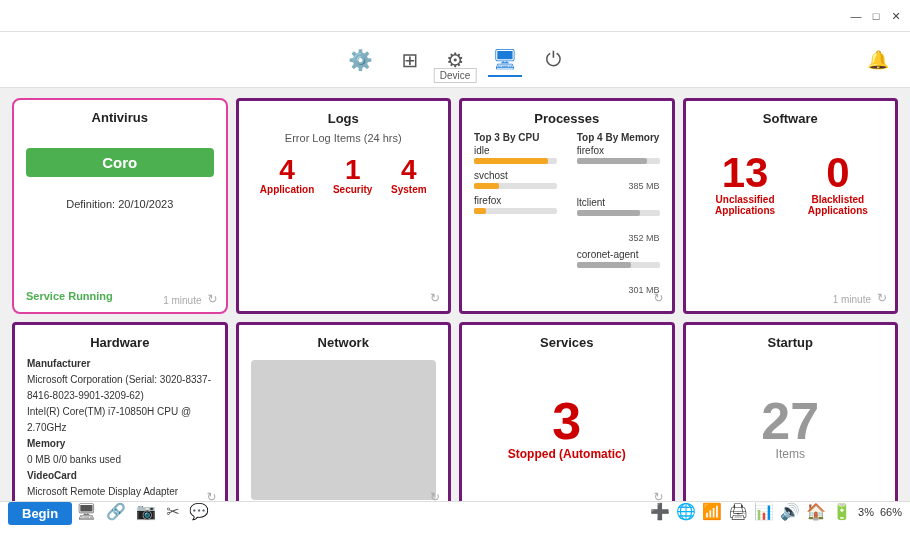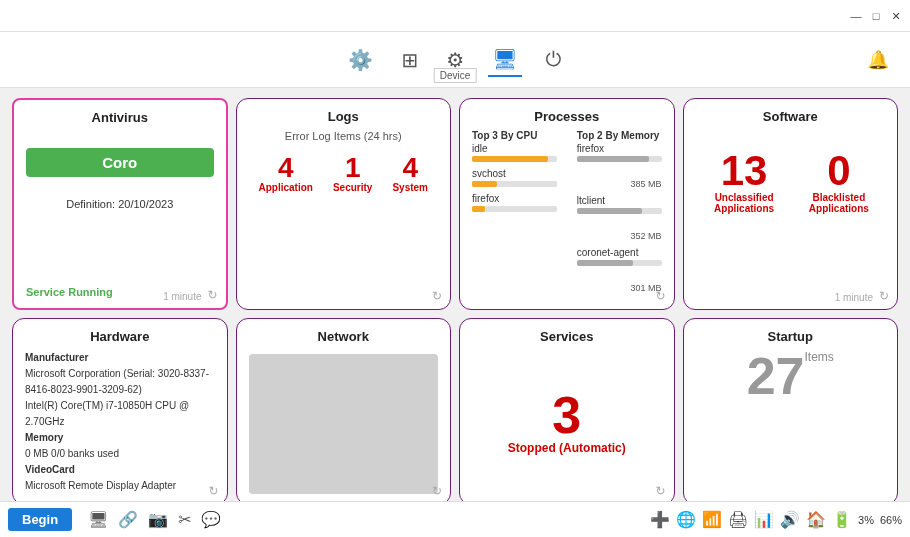--- a/index.html
+++ b/index.html
@@ -87,22 +87,22 @@
       display: grid;
       grid-template-columns: repeat(4, 1fr);
       grid-template-rows: repeat(2, 1fr);
       gap: 8px;
       overflow: hidden;
     }
 
     
     .card {
       background: #fff;
-      border: 1px solid #701a75;
-      border-radius: 12px;
+      border: 3px solid #701a75;
+      border-radius: 4px;
       padding: 10px 12px;
       position: relative;
       display: flex;
       flex-direction: column;
     }
     .card-title {
       font-size: 13px;
       font-weight: 600;
       text-align: center;
       color: #222;
@@ -282,43 +282,44 @@
     .services-label {
       font-size: 12px;
       color: #cc0000;
       font-weight: 600;
     }
 
     
     .startup-center {
       flex: 1;
       display: flex;
-      align-items: flex-start;
+      flex-direction: column;
+      align-items: center;
       justify-content: center;
     }
     .startup-number {
       font-size: 52px;
       font-weight: bold;
       color: #999;
       line-height: 1;
     }
     .startup-label {
       font-size: 12px;
       color: #888;
     }
 
     
     .bottom-bar {
       background: #fff;
       height: 36px;
       display: flex;
-      align-items: center;
+      align-items: flex-start;
       border-top: 1px solid #ddd;
       padding: 0 8px;
-      gap: 16px;
+      gap: 4px;
       flex-shrink: 0;
     }
     .begin-btn {
       background: #1a7bd9;
       color: #fff;
       border: none;
       padding: 4px 14px;
       font-size: 13px;
       font-weight: 600;
       border-radius: 3px;
@@ -419,21 +420,21 @@
             </div>
         </div>
         <div class="proc-item">
           <div class="proc-name">firefox</div>
           <div class="proc-bar-container">
               <div class="proc-bar cpu" style="width:15%"></div>
             </div>
         </div>
       </div>
       <div>
-        <div class="proc-col-title">Top 2 By Memory</div>
+        <div class="proc-col-title">Top 4 By Memory</div>
         <div class="proc-item">
           <div class="proc-name">firefox</div>
           <div class="proc-bar-container">
               <div class="proc-bar mem" style="width:85%"></div>
             </div>
           <div class="proc-value">385 MB</div>
         </div>
         <div class="proc-item">
           <div class="proc-name">ltclient</div>
           <div class="proc-bar-container">

